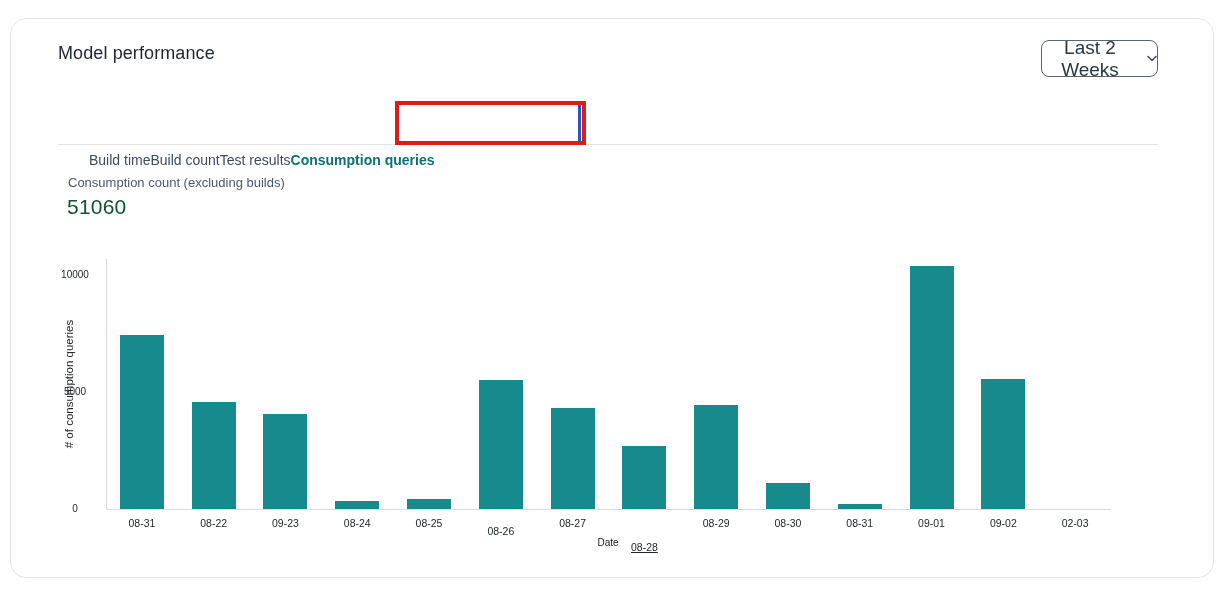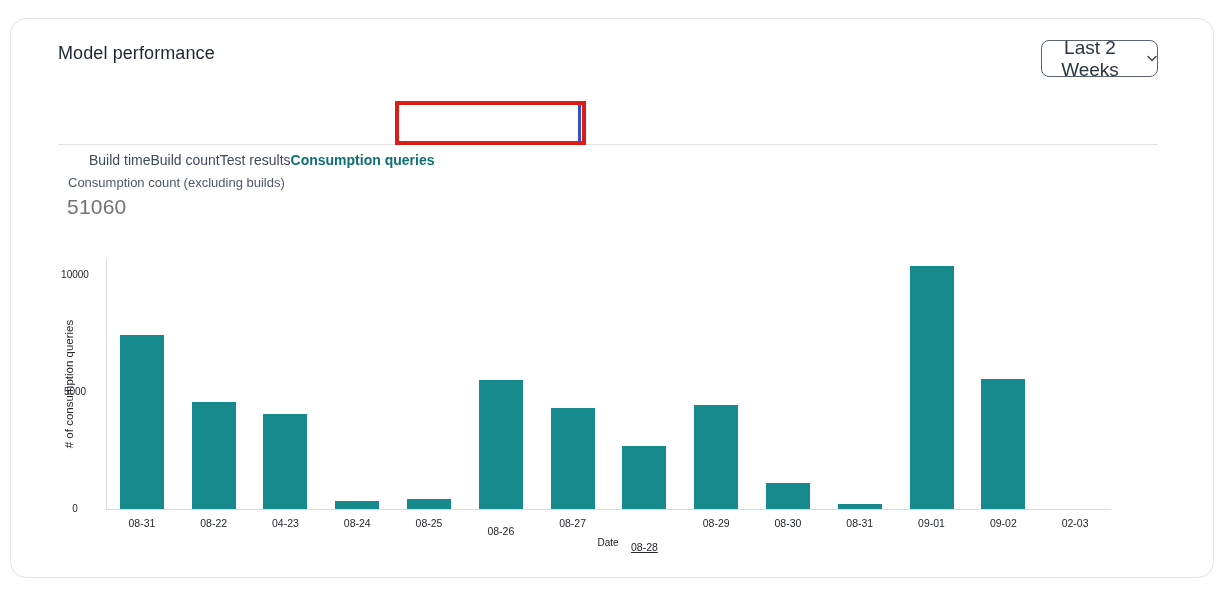--- a/index.html
+++ b/index.html
@@ -17,21 +17,21 @@
     font-size:14px; color:#3d4b5c;margin-top:36px; }
   .tab { cursor:pointer; white-space:nowrap; padding-bottom:4px; }
   .tab.active { color:#0d6f74; font-weight:700; }
   .divider { position:absolute; left:47px; top:125px; width:1100px; height:1px;
     background:#e3e3e6; }
   .annotation-box { position:absolute; left:384px; top:82px; width:191px; height:44px;
     border:4px solid #d81e17; pointer-events:none; }
   .annotation-blue { position:absolute; right:1px; top:0; bottom:0; width:3px;
     background:#2e52cc; }
   .metric-label { position:absolute; left:57px; top:156px; font-size:13px; color:#4c5866; }
-  .metric-value { position:absolute; left:56px; top:176px; font-size:21px; color:#737373;
+  .metric-value { position:absolute; left:56px; top:176px; font-size:21px; color:#14532d;
     font-weight:500; letter-spacing:.2px; }
   .chart { position:absolute; left:0; top:0; width:100%; height:100%; }
   .y-title { position:absolute; left:58px; top:365px; transform:translate(-50%,-50%) rotate(-90deg);
     white-space:nowrap; font-size:11.5px; color:#23272b; }
   .axis-line { position:absolute; background:#d8dce0; }
   .y-axis-line { left:95px; top:240px; width:1px; height:250px; }
   .x-axis-line { left:95px; top:490px; width:1005px; height:1px; }
   .y-tick { position:absolute; width:48px; text-align:center; font-size:10px;
     color:#23272b; line-height:12px; }
   .bar { position:absolute; background:#178a8d; }
@@ -93,21 +93,21 @@
         <div class="bar" style="left: 611.393px; top: 427.15px; width: 44px; height: 62.8505px; background: rgb(23, 138, 141);"></div>
         <div class="bar" style="left: 683.179px; top: 386.262px; width: 44px; height: 103.738px; background: rgb(23, 138, 141);"></div>
         <div class="bar" style="left: 754.964px; top: 464.065px; width: 44px; height: 25.9346px; background: rgb(23, 138, 141);"></div>
         <div class="bar" style="left: 826.75px; top: 484.977px; width: 44px; height: 5.02336px; background: rgb(23, 138, 141);"></div>
         <div class="bar" style="left: 898.536px; top: 247.009px; width: 44px; height: 242.991px; background: rgb(23, 138, 141);"></div>
         <div class="bar" style="left: 970.321px; top: 360.093px; width: 44px; height: 129.907px; background: rgb(23, 138, 141);"></div>
       </div>
     <div id="xticks">
         <div class="x-tick" style="left: 130.893px; top: 498px;">08-31</div>
         <div class="x-tick" style="left: 202.679px; top: 498px;">08-22</div>
-        <div class="x-tick" style="left: 274.464px; top: 498px;">04-23</div>
+        <div class="x-tick" style="left: 274.464px; top: 498px;">09-23</div>
         <div class="x-tick" style="left: 346.25px; top: 498px;">08-24</div>
         <div class="x-tick" style="left: 418.036px; top: 498px;">08-25</div>
         <div class="x-tick" style="left: 489.821px; top: 498px; margin-top: 8px;">08-26</div>
         <div class="x-tick" style="left: 561.607px; top: 498px;">08-27</div>
         <div class="x-tick" style="left: 633.393px; top: 522px; text-decoration: underline;">08-28</div>
         <div class="x-tick" style="left: 705.179px; top: 498px;">08-29</div>
         <div class="x-tick" style="left: 776.964px; top: 498px;">08-30</div>
         <div class="x-tick" style="left: 848.75px; top: 498px;">08-31</div>
         <div class="x-tick" style="left: 920.536px; top: 498px;">09-01</div>
         <div class="x-tick" style="left: 992.321px; top: 498px;">09-02</div>

